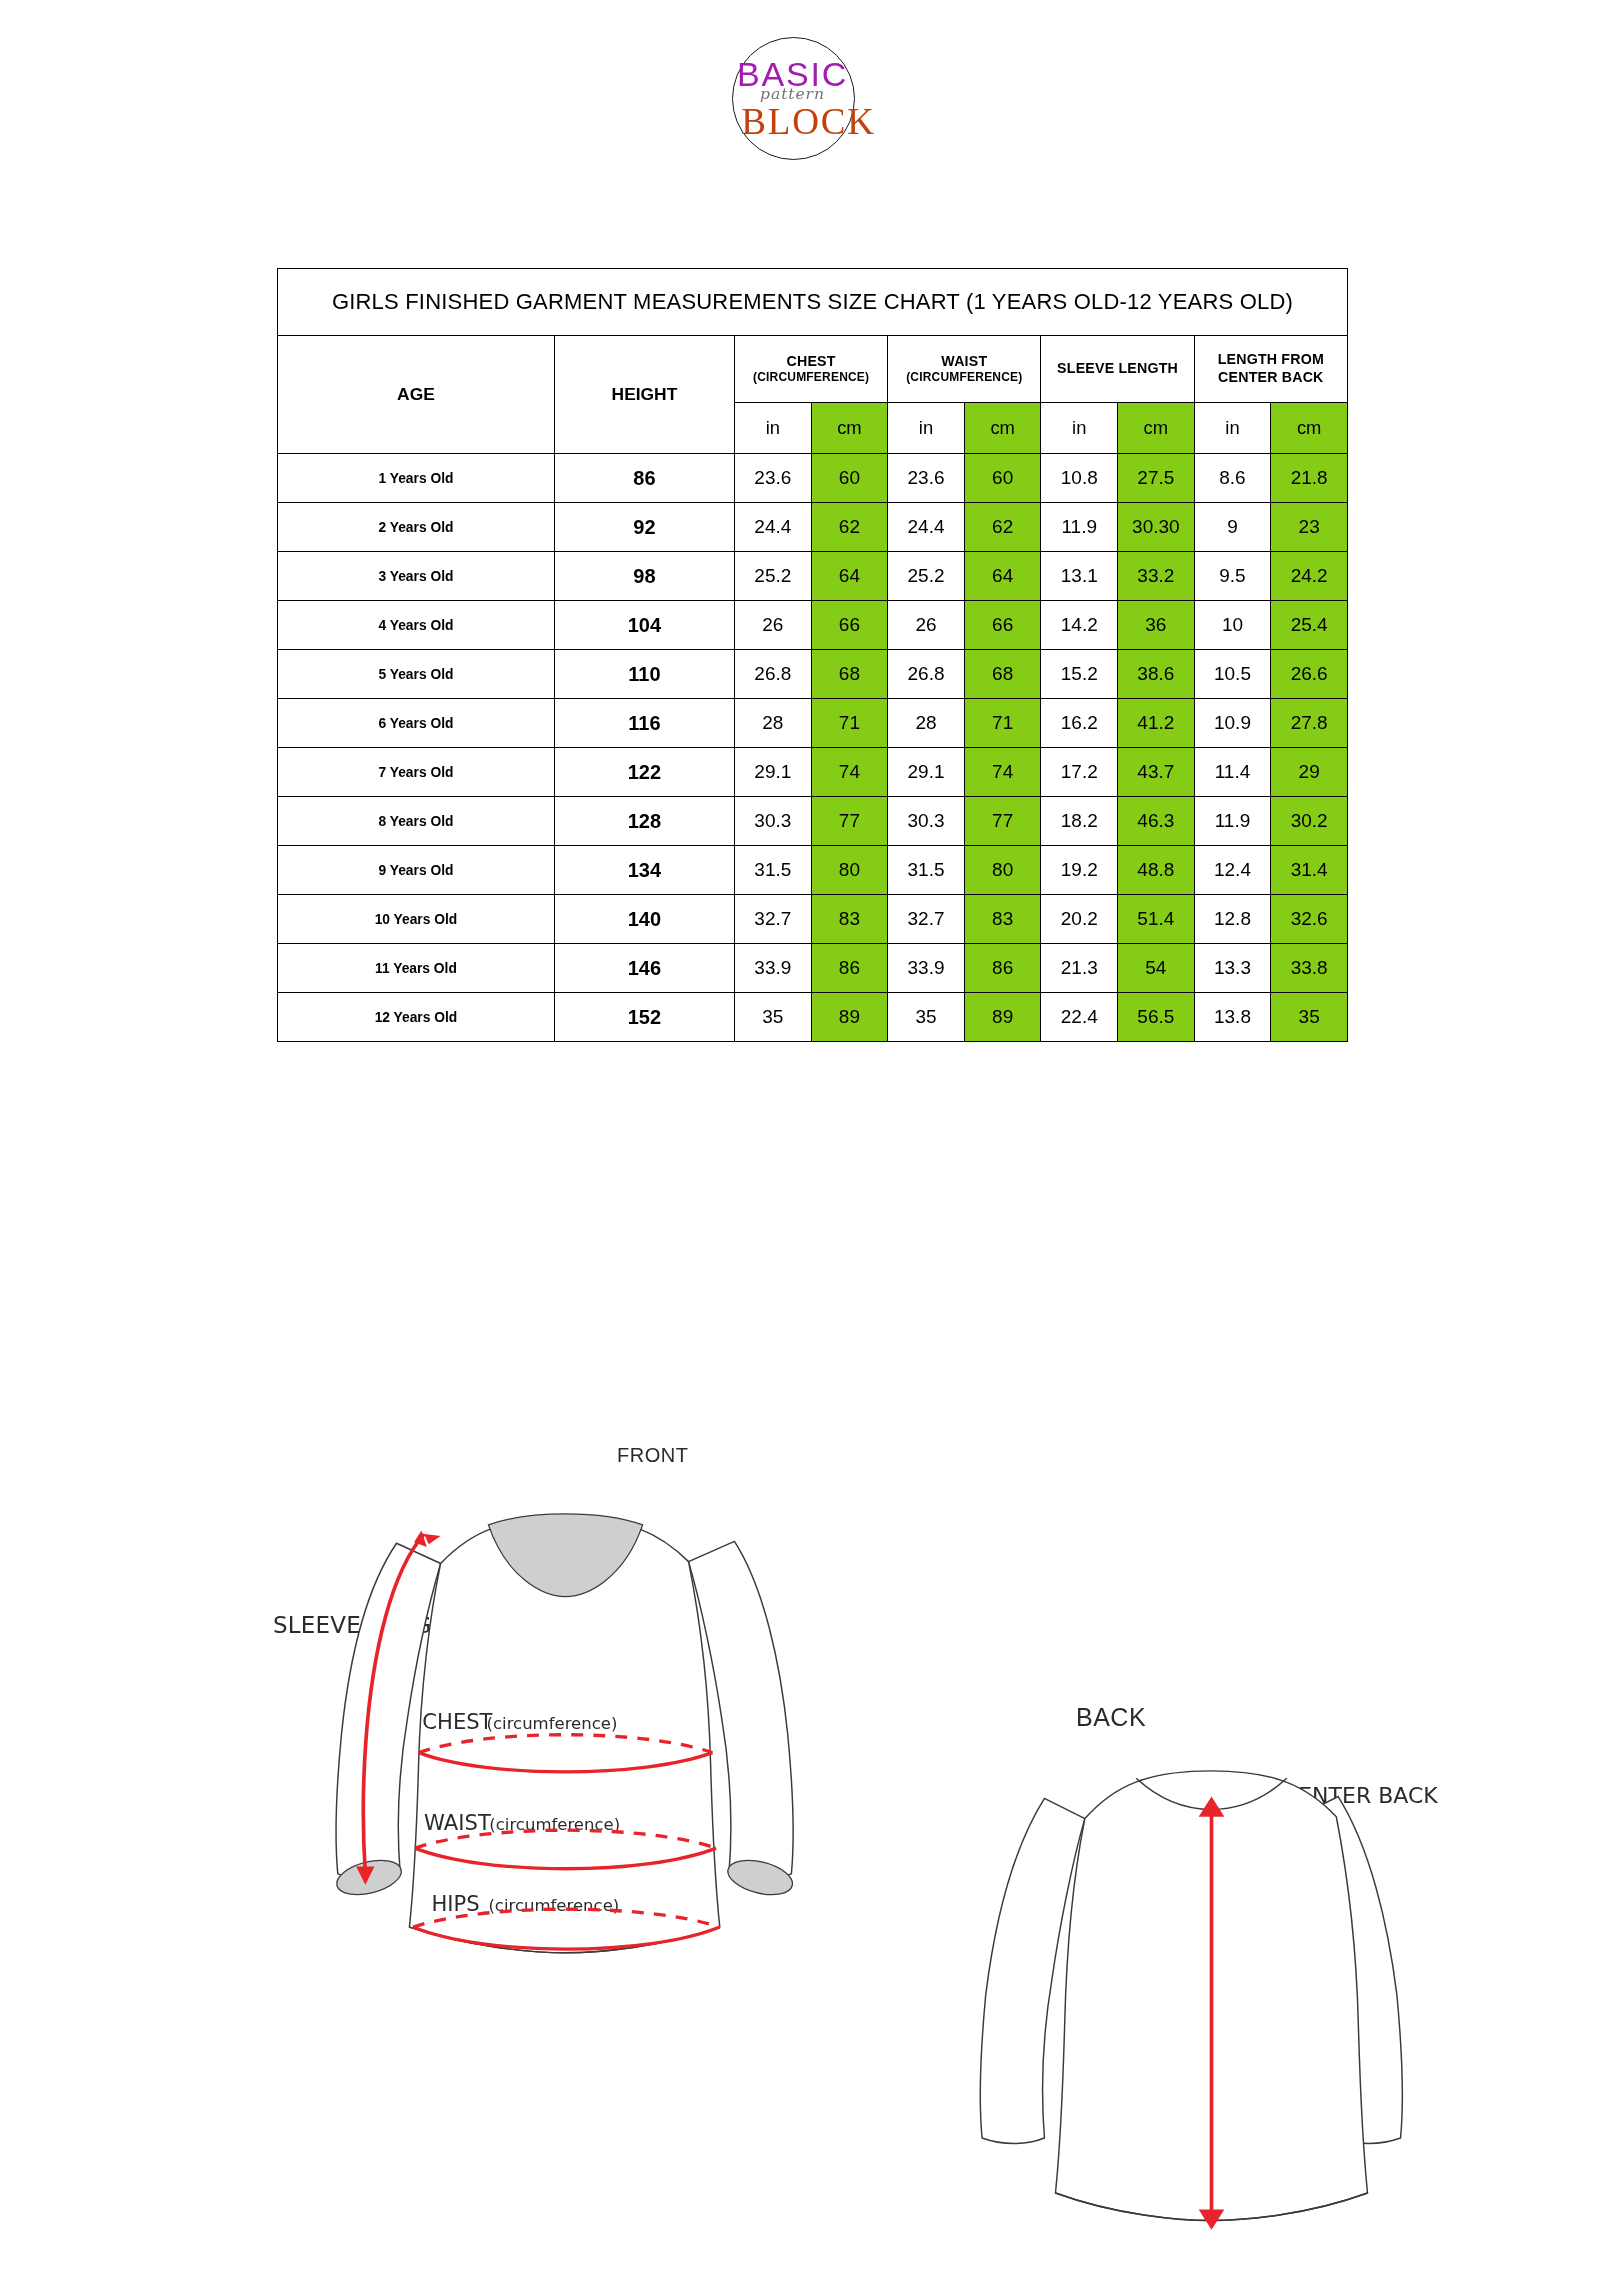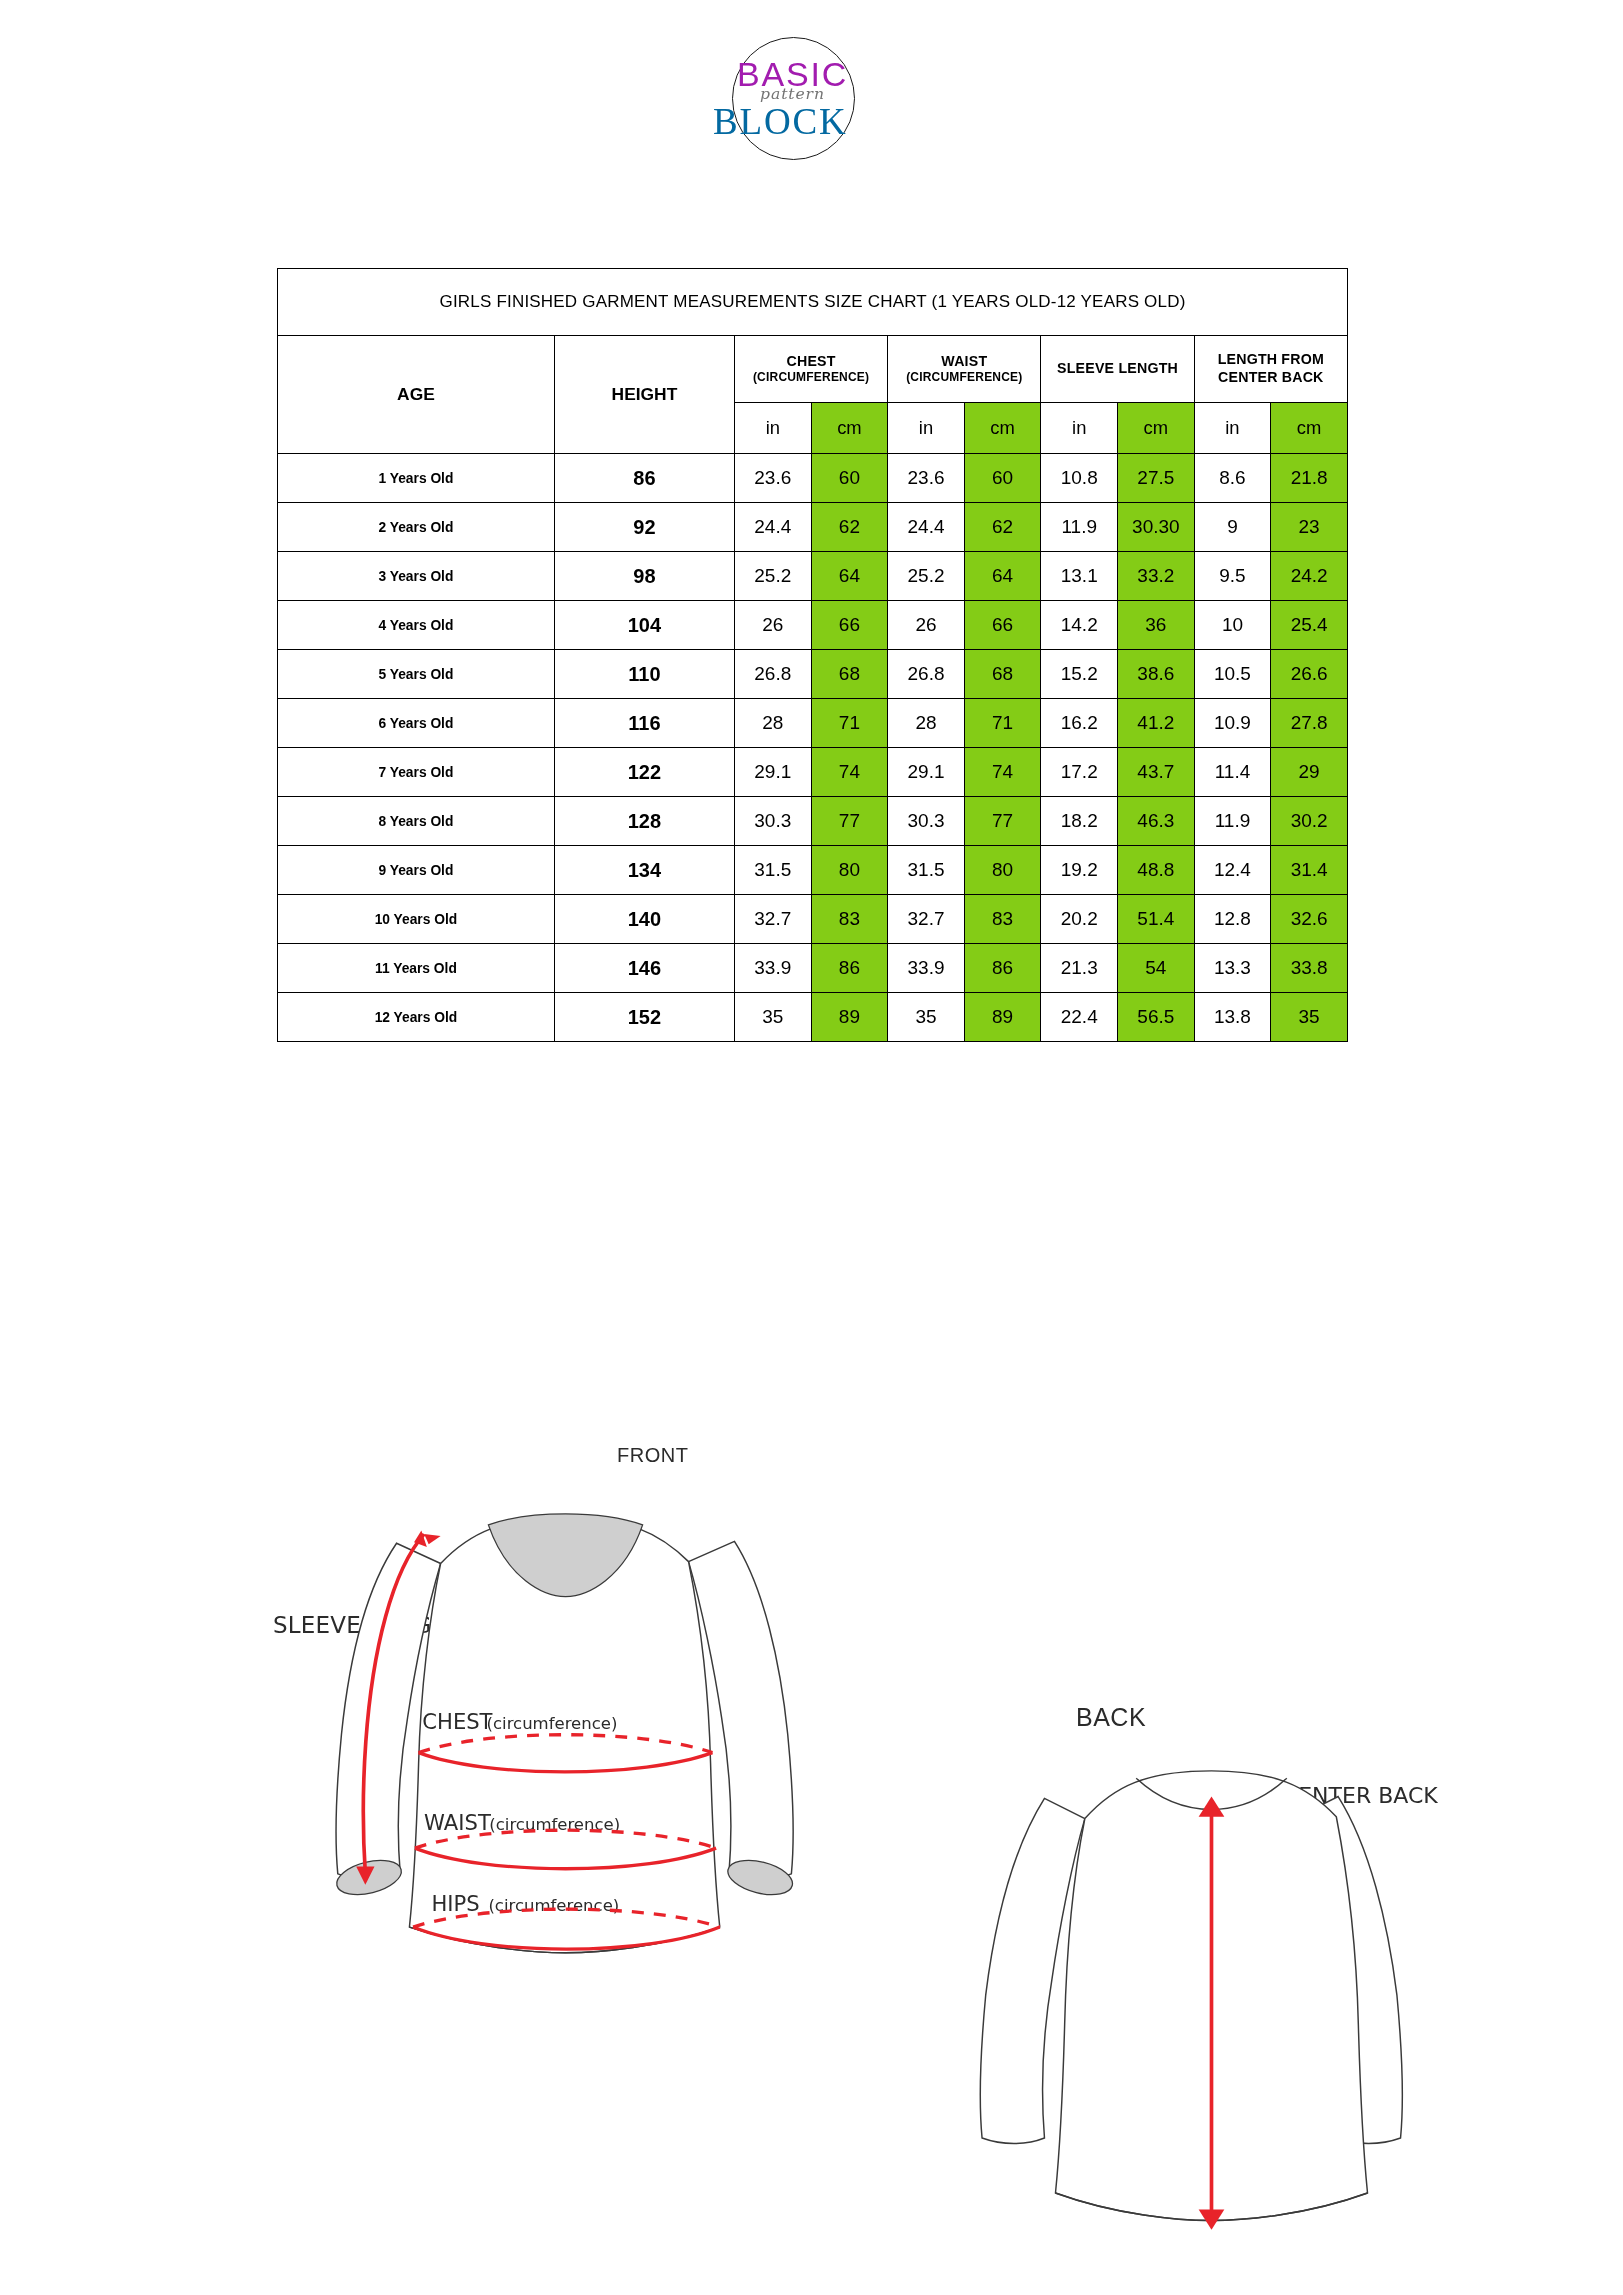--- a/index.html
+++ b/index.html
@@ -19,39 +19,39 @@
     position:absolute;left:0;top:20px;width:167px;text-align:center;
     font-family:Liberation Sans, sans-serif;font-size:34px;letter-spacing:1.8px;
     color:#a21caf;line-height:1;
   }
   #logo-pattern{
     position:absolute;left:0;top:48px;width:167px;text-align:center;
     font-family:"DejaVu Serif",serif;font-style:italic;font-size:15.6px;
     color:#737373;letter-spacing:0.9px;
   }
   #logo-block{
-    position:absolute;left:4px;top:66px;width:167px;text-align:left;
+    position:absolute;left:16px;top:66px;width:167px;text-align:center;
     font-family:"Liberation Serif",serif;font-size:37px;letter-spacing:1.8px;
-    color:#0369a1;line-height:1;
+    color:#c2410c;line-height:1;
   }
 
   
   #chart-table{
     position:absolute;left:277px;top:268px;width:1071px;
     border-collapse:collapse;table-layout:fixed;
     background:#fff;
   }
   #chart-table td,#chart-table th{
     border:1.4px solid #000;
     text-align:center;vertical-align:middle;
     color:#000;padding:0;
     font-family:"Liberation Sans",sans-serif;
   }
   td.title-cell{
-    height:66px;font-size:17px;font-weight:400;
+    height:66px;font-size:22px;font-weight:400;
     text-align:left;padding-left:14.7px;letter-spacing:0.2px;
     border-top-width:2.8px;border-left-width:2.8px;border-right-width:2.8px;
   }
   td.grp-head{
     height:66px;font-size:14.2px;font-weight:bold;line-height:1.25;
     letter-spacing:0.2px;
   }
   td.grp-head .sub{font-size:12px;font-weight:bold;display:block;}
   td.axis-head{height:50px;font-size:18.4px;font-weight:400;}
   td.rowhead-big{font-size:17.4px;font-weight:bold;}

